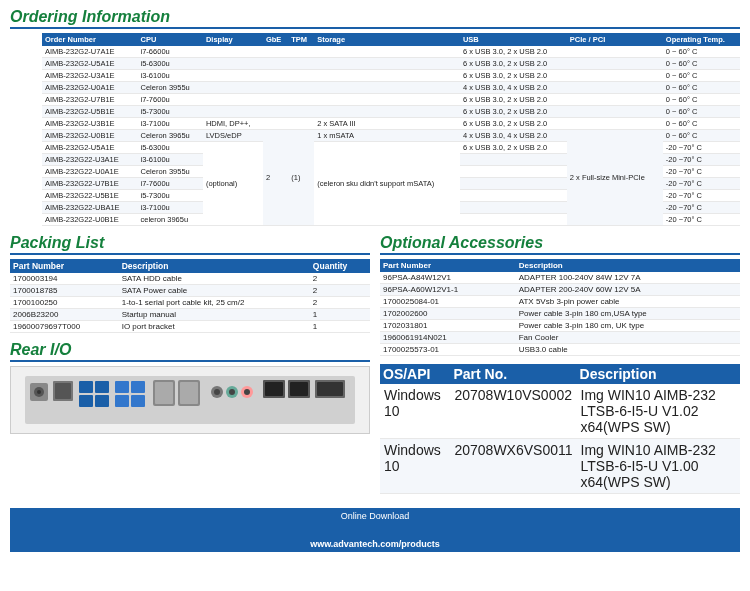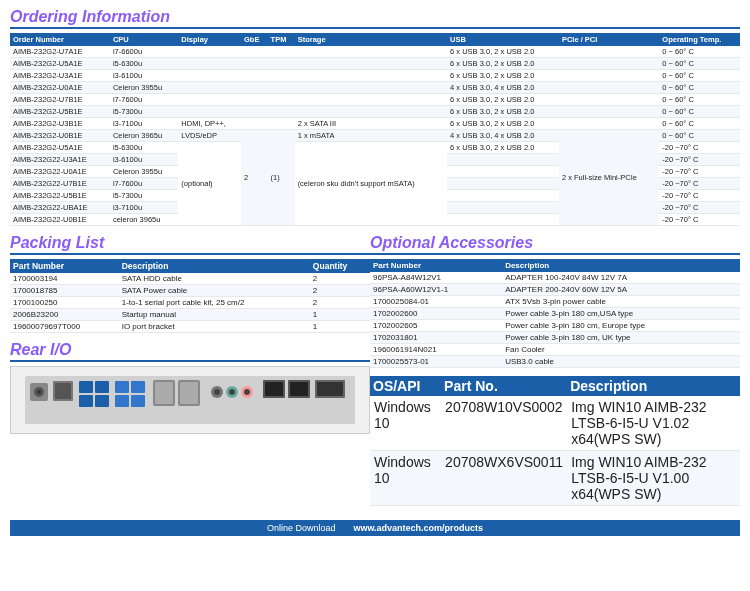--- a/index.html
+++ b/index.html
@@ -8,28 +8,29 @@
       font-size: 9px;
       background: #fff;
       width: 750px;
       min-height: 591px;
       padding: 8px 10px;
       color: #222;
     }
     .section-title {
       font-size: 16px;
       font-weight: bold;
-      color: #8b5cf6;
+      color: #15803d;
       border-bottom: 2px solid #1a5fa8;
       margin-bottom: 4px;
       padding-bottom: 1px;
       font-style: italic;
     }
     .two-col {
       display: flex;
+      gap: 10px;
     }
     .col-left {
       width: 360px;
     }
     .col-right {
       flex: 1;
     }
     table {
       border-collapse: collapse;
       width: 100%;
@@ -68,38 +69,39 @@
       background: #1a5fa8;
       color: #fff;
       text-align: center;
       font-size: 9px;
       padding: 3px 8px;
       margin-top: 6px;
       display: flex;
       align-items: center;
       justify-content: center;
       gap: 18px;
+      flex-direction: column;
     }
     .optional-table td, .optional-table th {
       font-size: 8px;
     }
     .embedded-table td, .embedded-table th {
       font-size: 14px;
     }
     .embedded-table td {
       vertical-align: top;
       padding: 3px 4px;
     }
   </style>
 </head>
 <body>
 
 <div class="section-block">
   <div class="section-title">Ordering Information</div>
-  <div style="overflow-x:auto;">
+  <div style="overflow-x:auto;margin-left:32px;">
     <table class="ordering-table">
       <thead>
         <tr id="ordering-header">
             <th>Order Number</th>
             <th>CPU</th>
             <th>Display</th>
             <th>GbE</th>
             <th>TPM</th>
             <th>Storage</th>
             <th>USB</th>
@@ -359,24 +361,20 @@
             </tr>
             <tr>
               <td>1700025084-01</td>
               <td>ATX 5Vsb 3-pin power cable</td>
             </tr>
             <tr>
               <td>1702002600</td>
               <td>Power cable 3-pin 180 cm,USA type</td>
             </tr>
             <tr>
-              <td>1702002605</td>
-              <td>Power cable 3-pin 180 cm, Europe type</td>
-            </tr>
-            <tr>
               <td>1702031801</td>
               <td>Power cable 3-pin 180 cm, UK type</td>
             </tr>
             <tr>
               <td>1960061914N021</td>
               <td>Fan Cooler</td>
             </tr>
             <tr>
               <td>1700025573-01</td>
               <td>USB3.0 cable</td>

